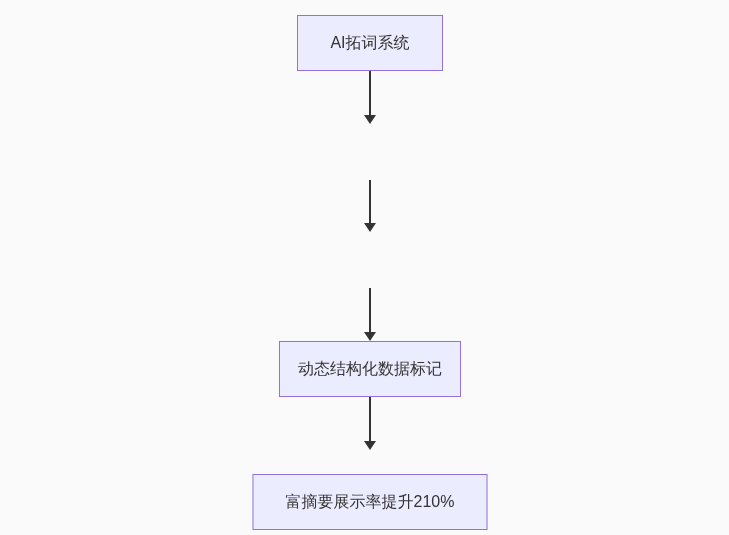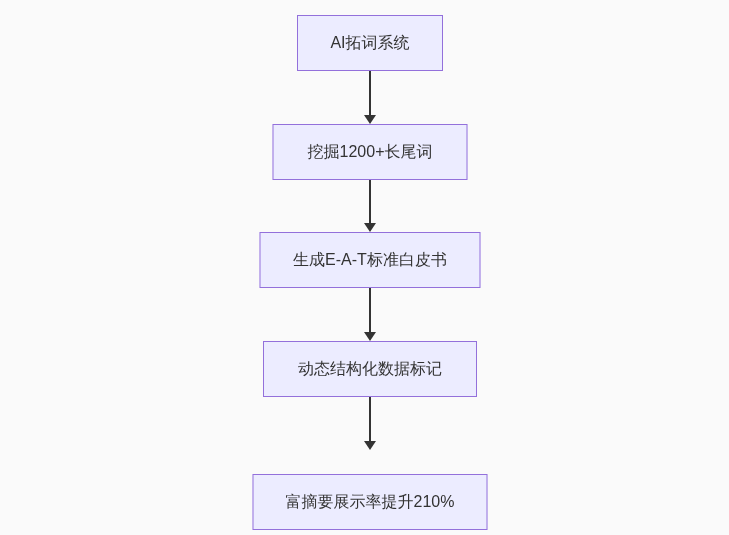--- a/index.html
+++ b/index.html
@@ -28,21 +28,21 @@
     font-size: 16px;
     display: flex;
     align-items: center;
     justify-content: center;
     text-align: center;
     white-space: nowrap;
   }
   .node-0 { top: 15px;  width: 146px; }
   .node-1 { top: 124px; width: 195px; }
   .node-2 { top: 232px; width: 221px; }
-  .node-3 { top: 341px; width: 214px; }
+  .node-3 { top: 341px; width: 182px; }
   .node-4 { top: 450px; width: 235px; margin-top: 24px; }
 
   .arrow {
     position: absolute;
     left: 370px;
     transform: translateX(-50%);
     width: 12px;
     display: flex;
     flex-direction: column;
     align-items: center;
@@ -70,28 +70,26 @@
 
 <div class="canvas">
 
   <div class="node node-0">AI拓词系统</div>
 
   <div class="arrow arrow-0">
     <div class="line"></div>
     <div class="head"></div>
   </div>
 
-  <div class="node node-1">挖掘1200+长尾词</div>
 
   <div class="arrow arrow-1">
     <div class="line"></div>
     <div class="head"></div>
   </div>
 
-  <div class="node node-2">生成E-A-T标准白皮书</div>
 
   <div class="arrow arrow-2">
     <div class="line"></div>
     <div class="head"></div>
   </div>
 
   <div class="node node-3">动态结构化数据标记</div>
 
   <div class="arrow arrow-3">
     <div class="line"></div>

